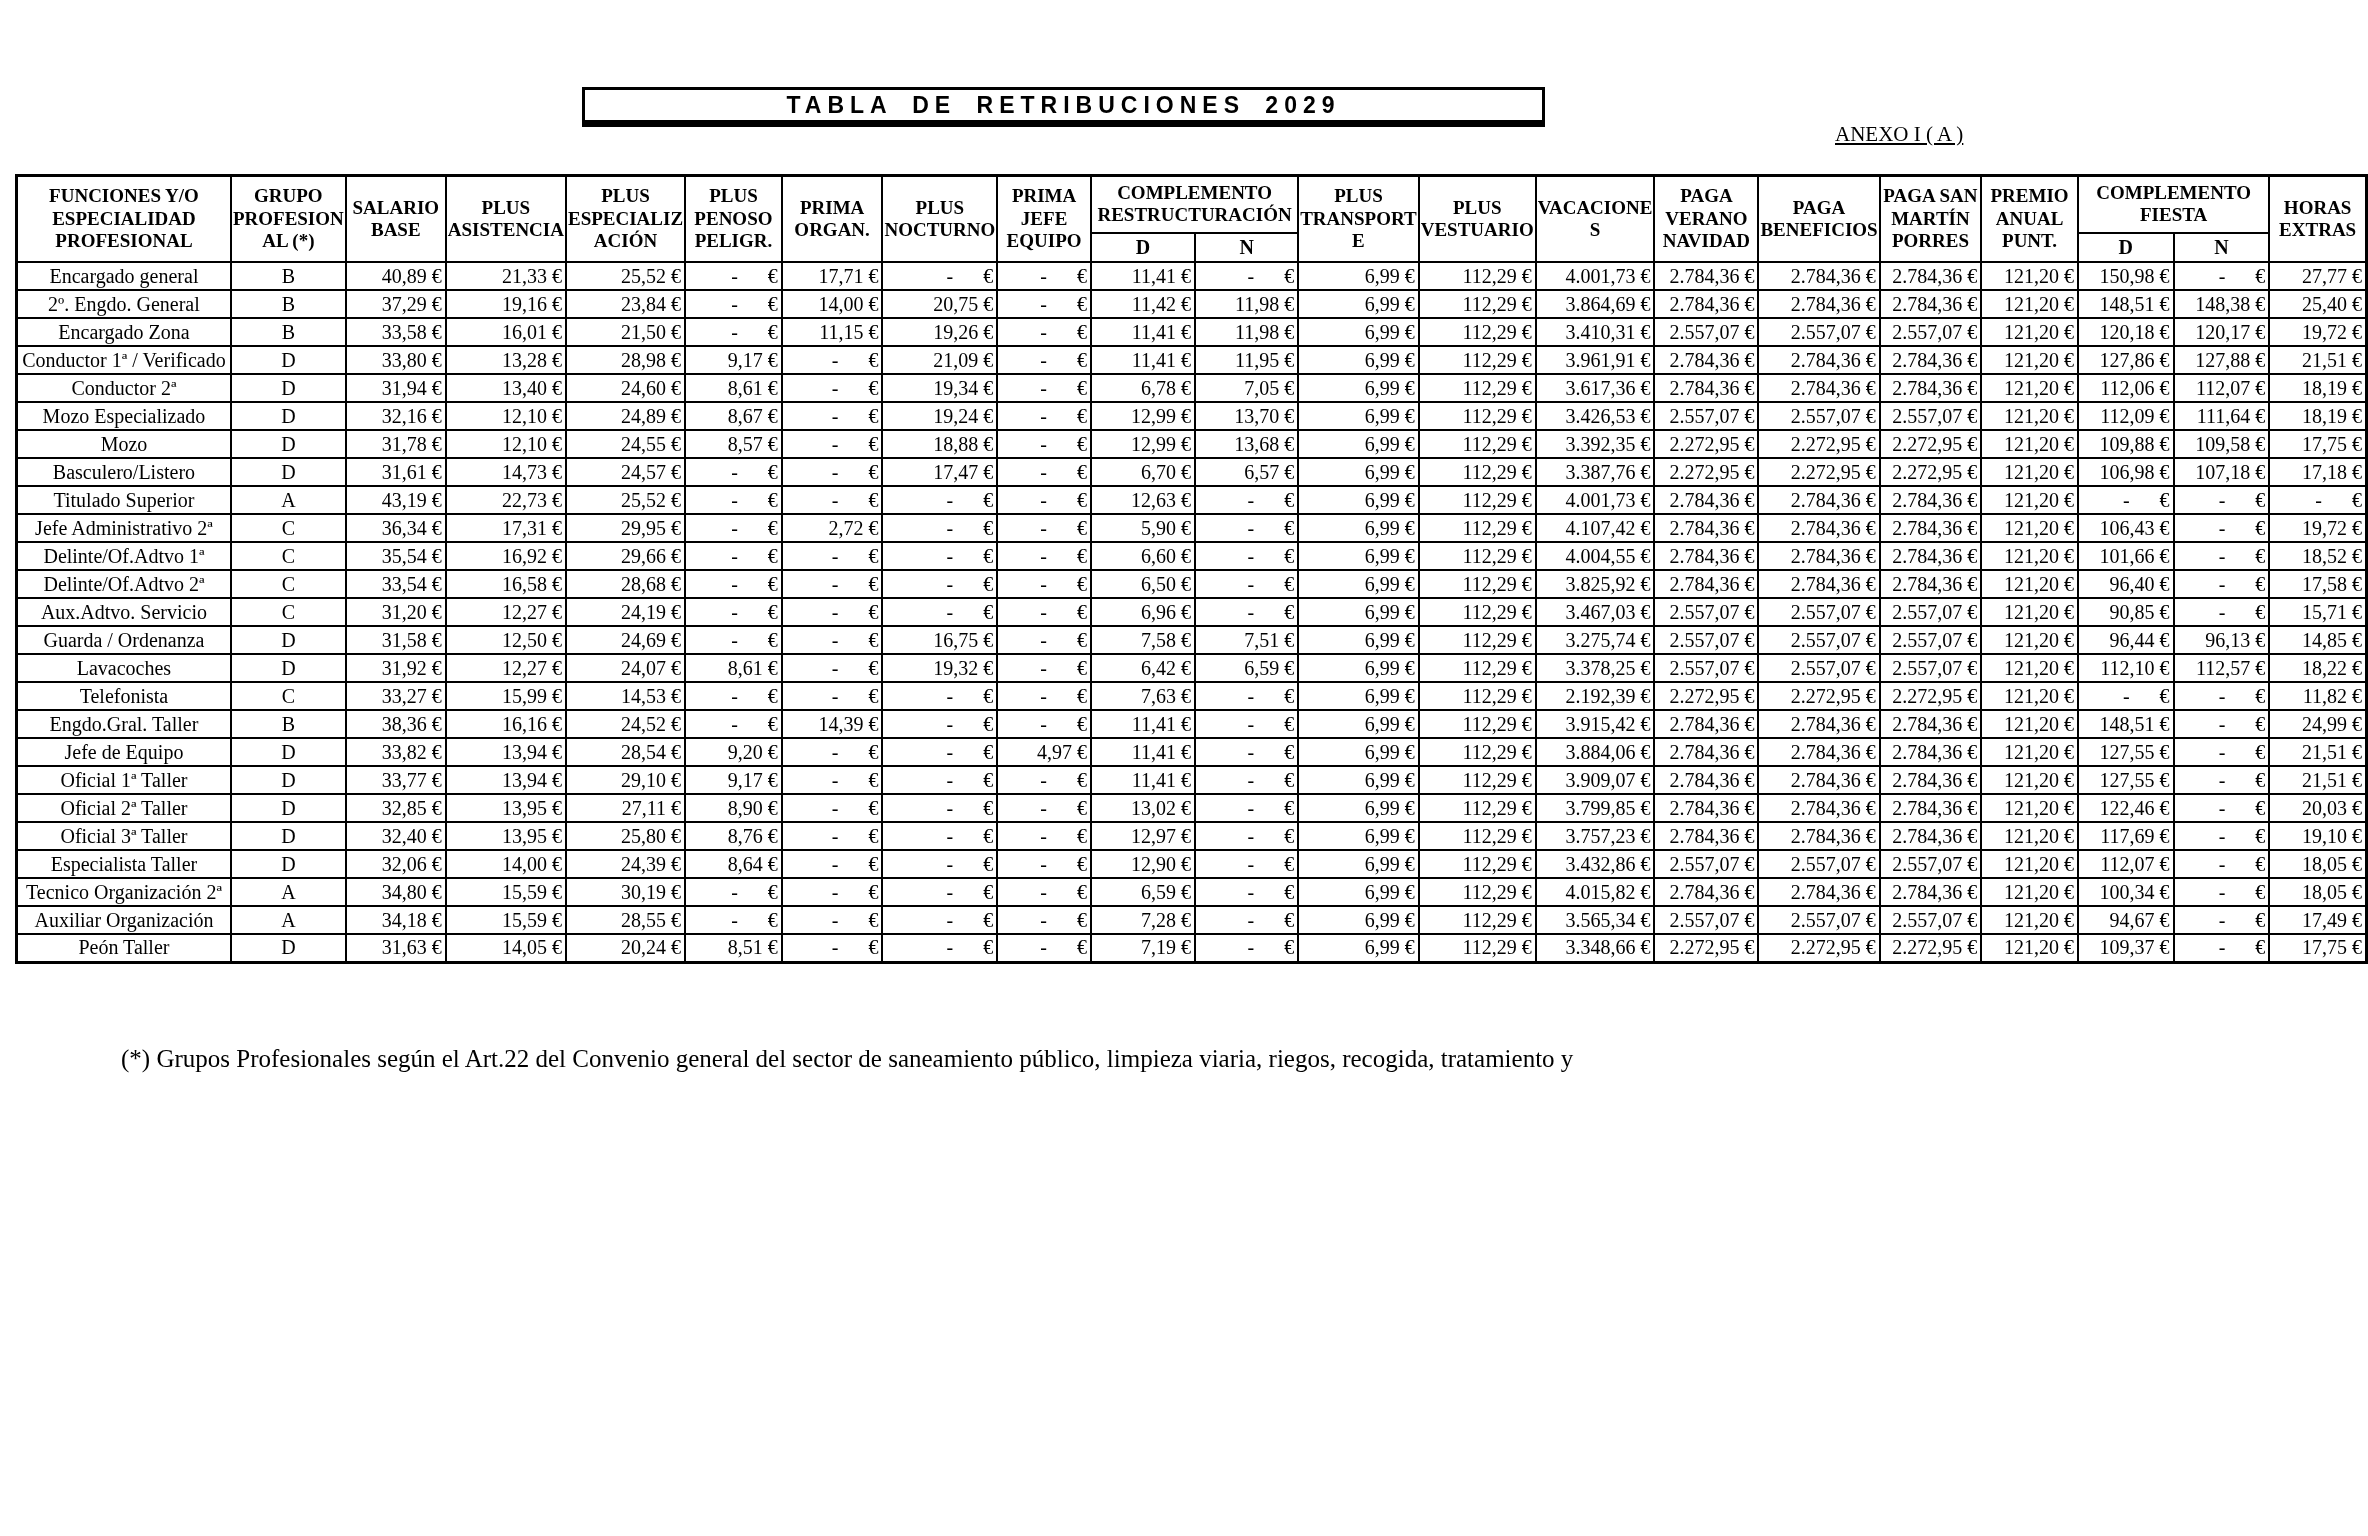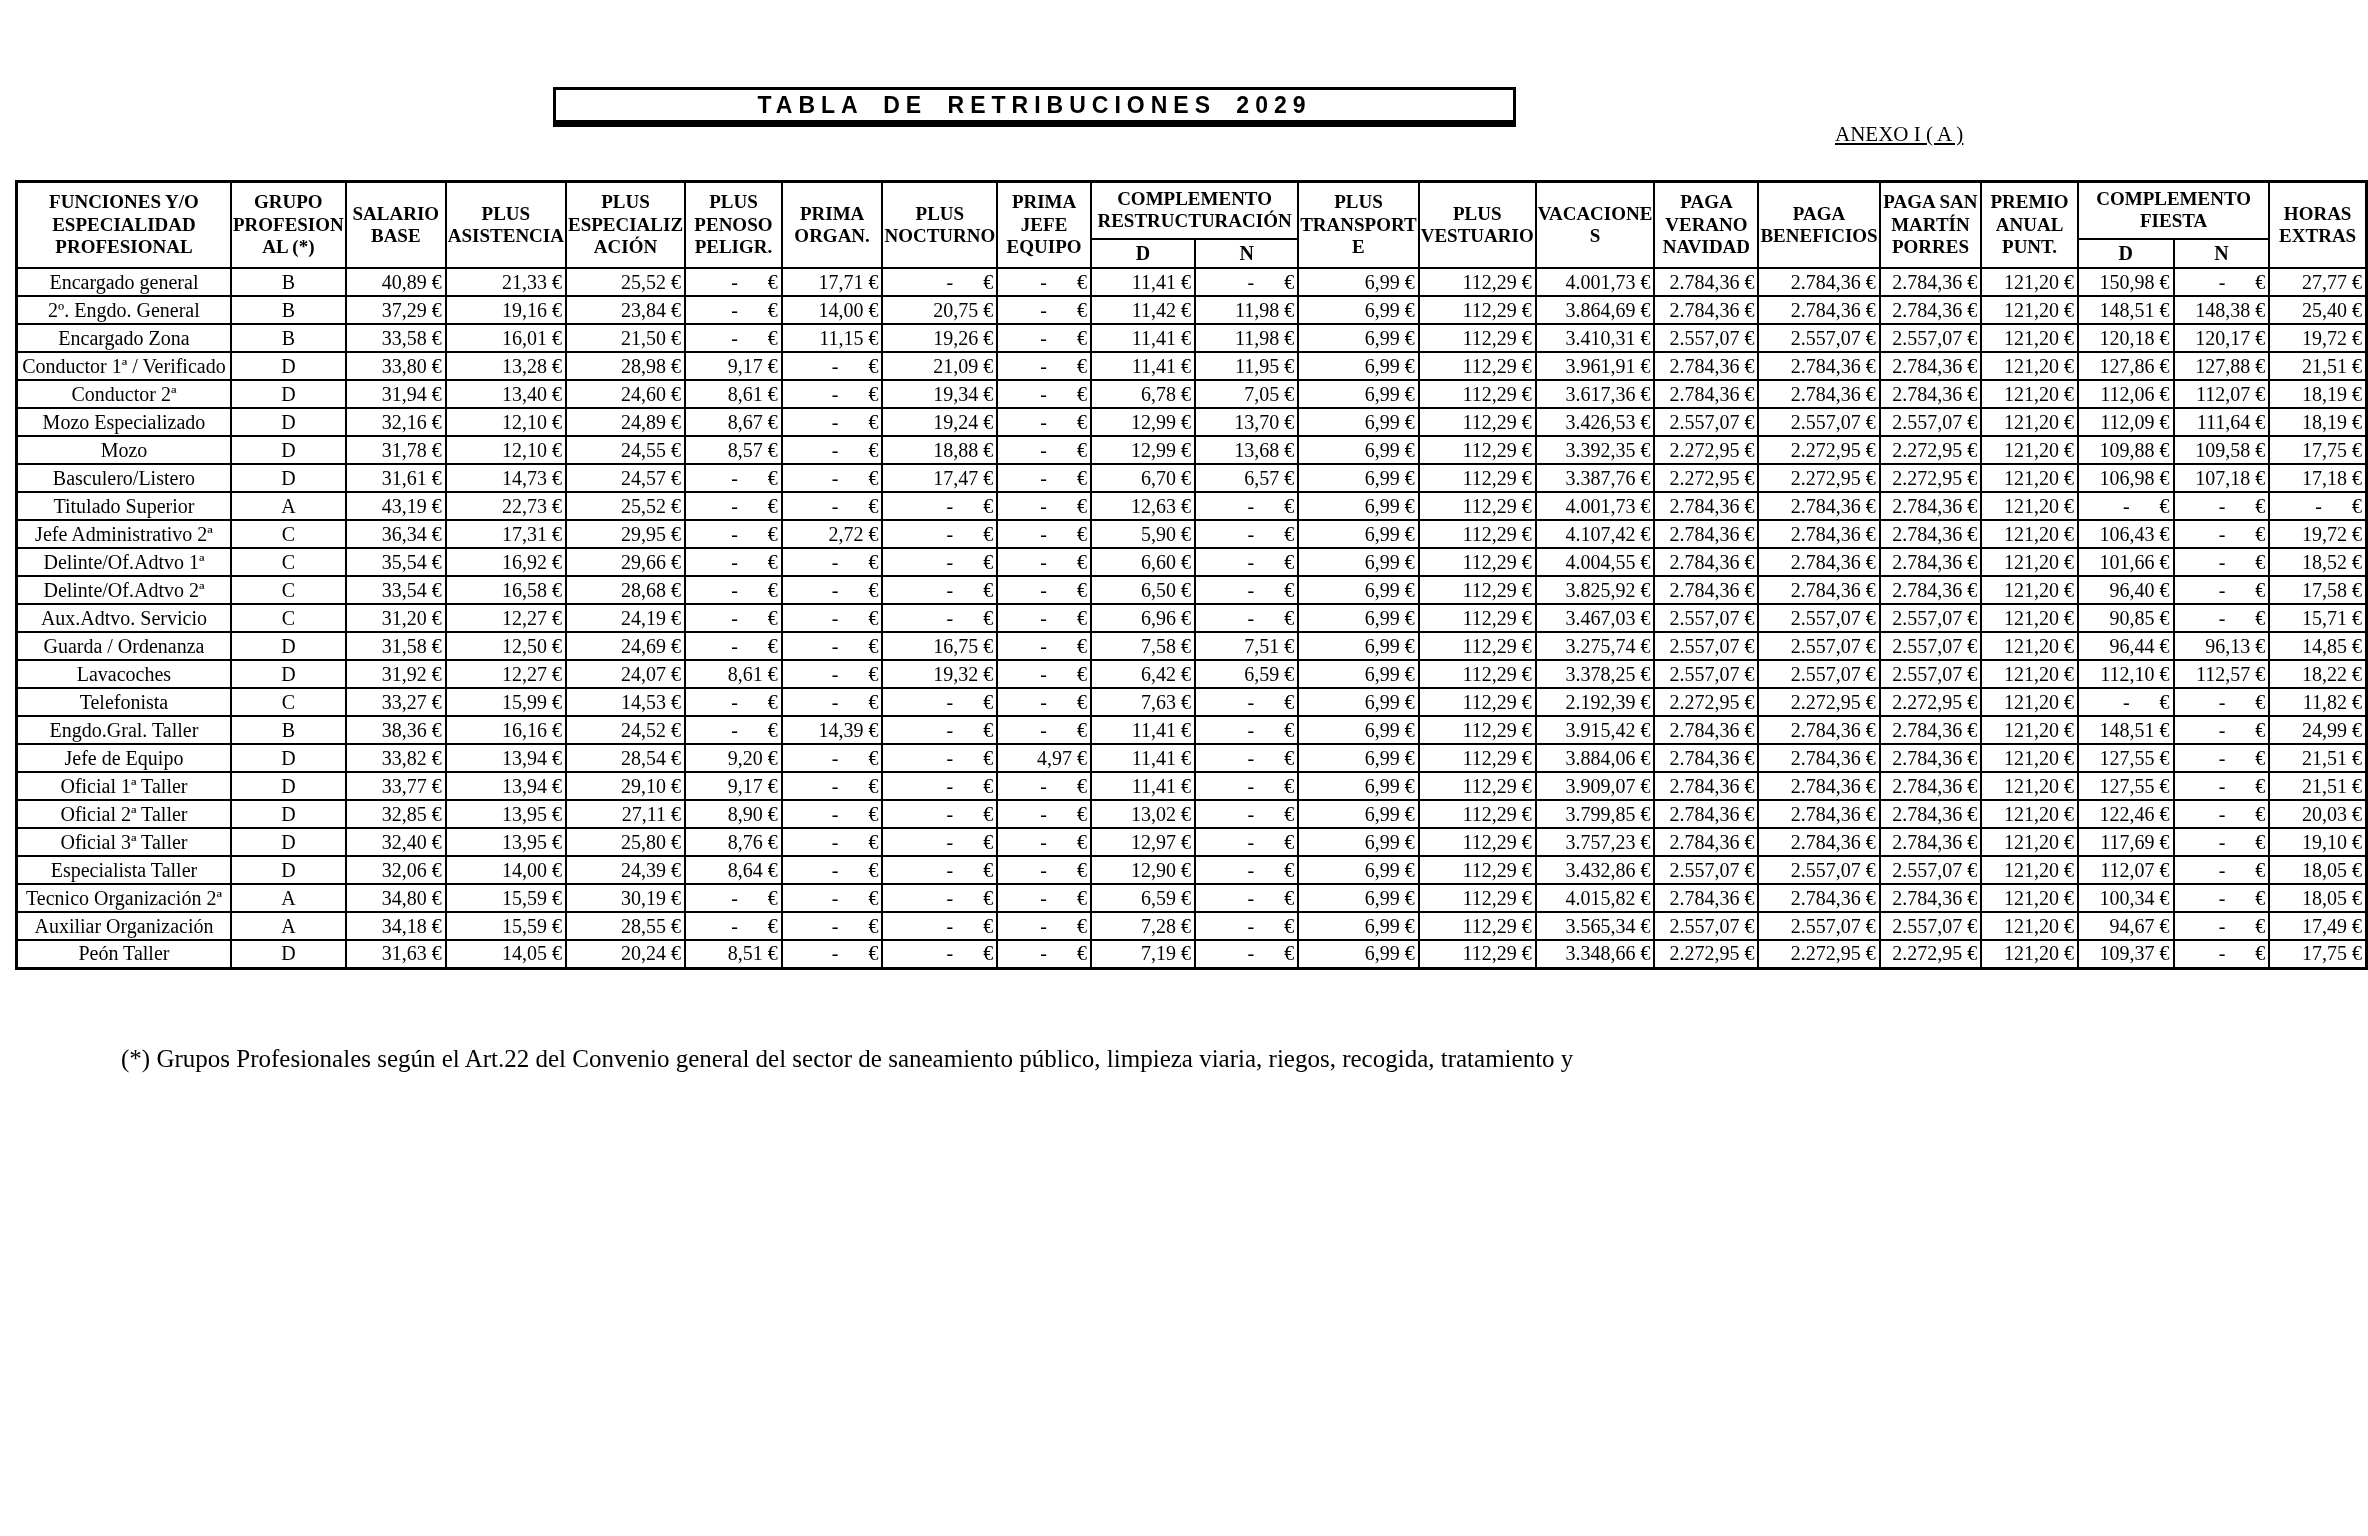--- a/index.html
+++ b/index.html
@@ -2,35 +2,35 @@
 <html><head>
 <meta charset="utf-8">
 <style>
   html,body{margin:0;padding:0;}
   body{
     width:2368px;height:1537px;position:relative;background:#ffffff;
     font-family:"Liberation Serif", serif;color:#000;
   }
   
   .title-box{
-    position:absolute;left:553px;top:87px;width:957px;height:30px;
+    position:absolute;left:582px;top:87px;width:957px;height:30px;
     border:3px solid #000;border-bottom-width:7px;
     display:flex;align-items:center;justify-content:center;
   }
   .title-text{
     font-family:"Liberation Sans", sans-serif;font-weight:bold;
     font-size:23px;letter-spacing:6px;word-spacing:8px;white-space:nowrap;
   }
   .annex{
     position:absolute;left:1835px;top:94px;width:198px;
     font-size:21px;text-decoration:underline;white-space:nowrap;margin-top:28px;
   }
   
   table.retro{
-    position:absolute;left:15px;top:180px;
+    position:absolute;left:15px;top:174px;
     border-collapse:collapse;table-layout:fixed;
     border:3px solid #000;
   }
   table.retro th, table.retro td{
     border:2px solid #000;overflow:hidden;box-sizing:border-box;
   }
   table.retro th{
     font-weight:bold;font-size:19px;line-height:1.18;
     text-align:center;vertical-align:middle;
     white-space:pre-line;padding:2px 1px;

